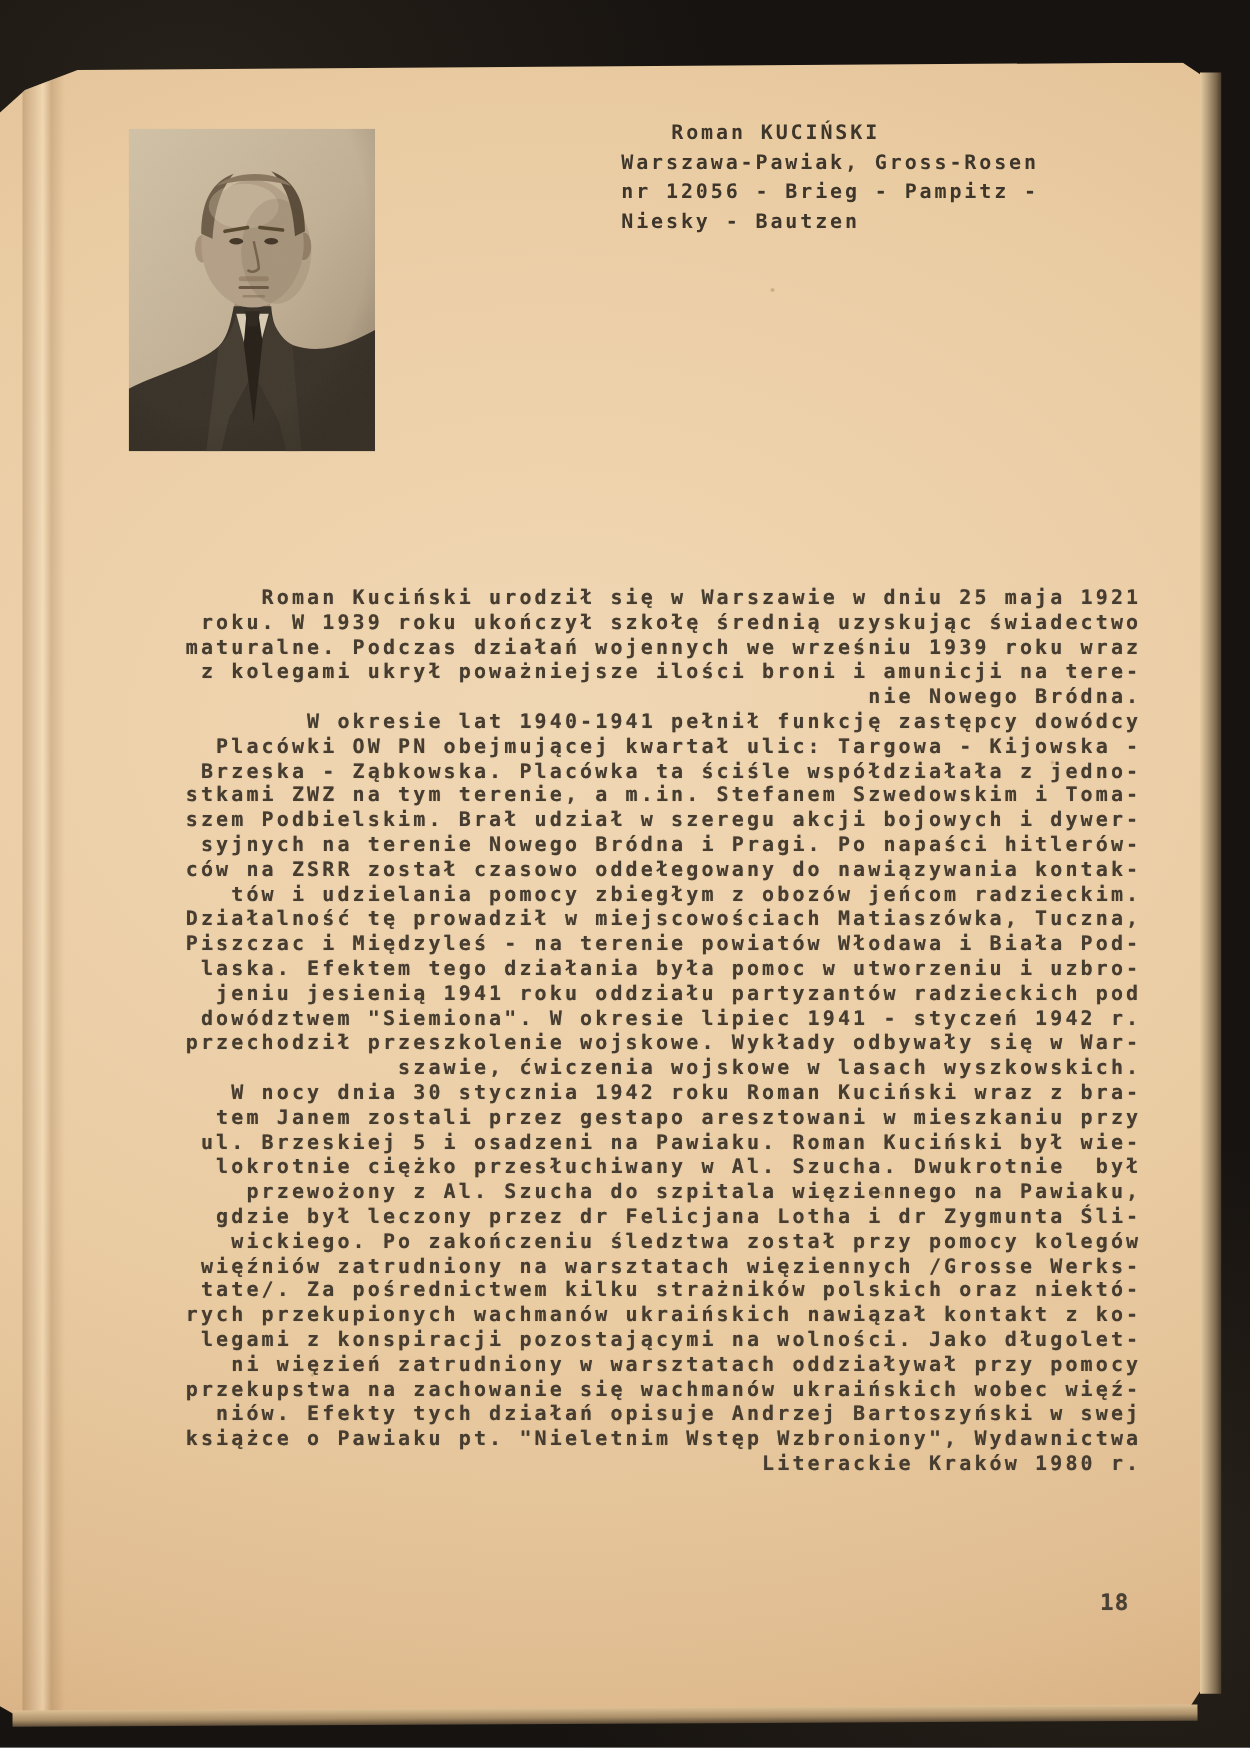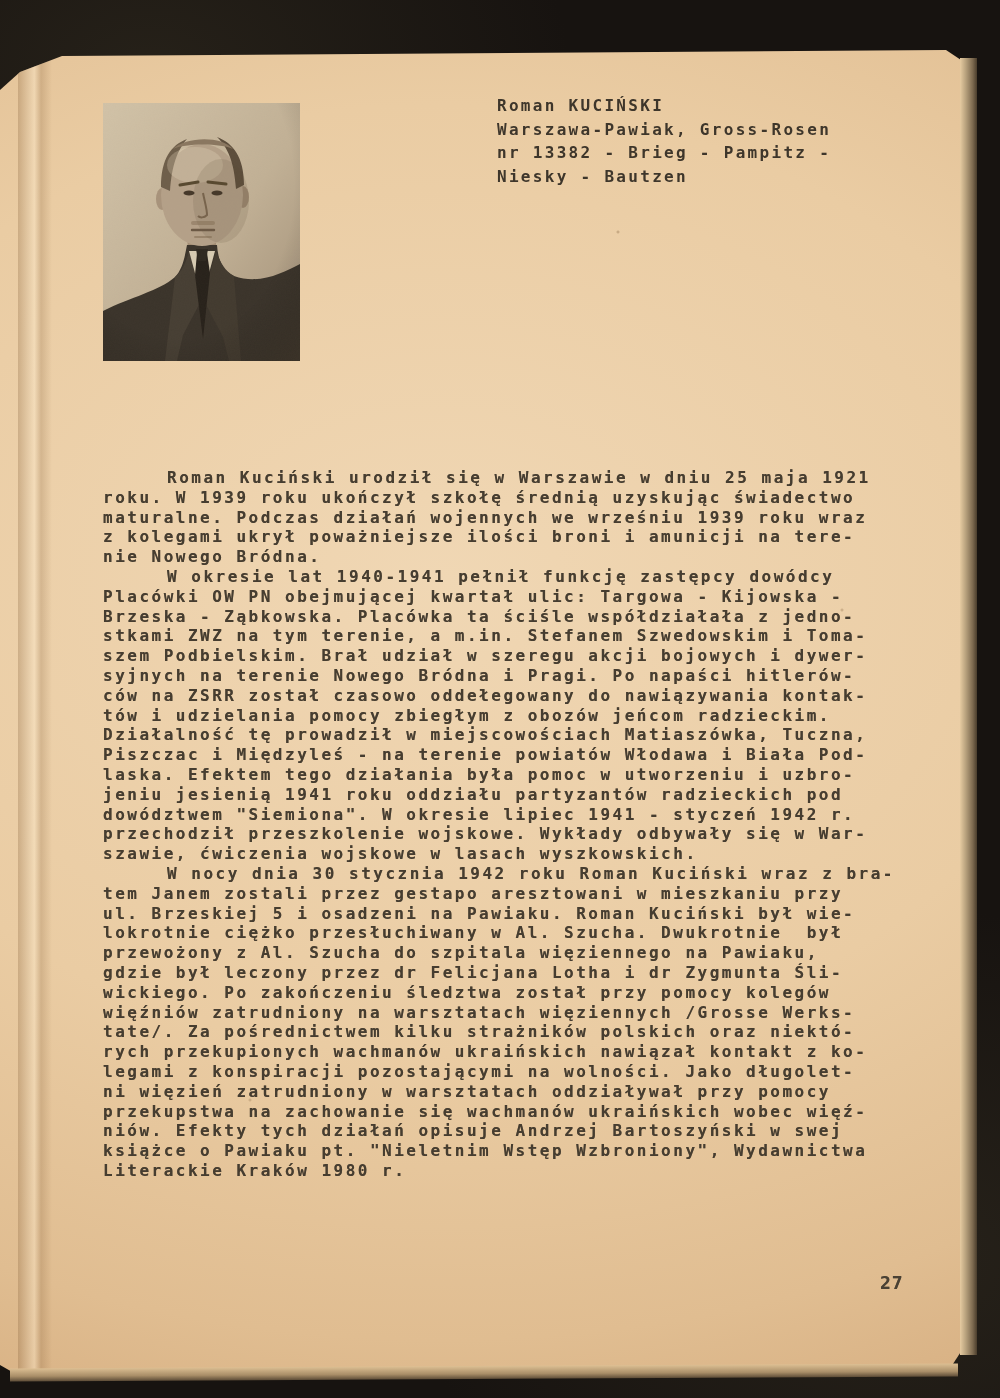--- a/index.html
+++ b/index.html
@@ -25,26 +25,26 @@
                      rgba(0,0,0,0) 100%);}
   .edge-right{position:absolute;left:960px;top:58px;width:17px;height:1297px;
           background:linear-gradient(90deg,#e6cba1 0%, #b6a07c 35%, #7c694f 75%, #4a3d2c 100%);}
   .edge-bottom{position:absolute;left:10px;top:1366px;width:948px;height:13px;
           background:linear-gradient(#dcbf93 0%, #a98e68 60%, #5d4c37 100%);
           transform:rotate(-0.3deg);}
   .photo{position:absolute;left:103px;top:103px;width:197px;height:258px;}
   .photo svg{display:block;width:100%;height:100%;}
   .header{position:absolute;left:497px;top:94px;color:#3e362b;
           font-weight:700;font-size:16px;letter-spacing:2.3px;line-height:23.6px;}
-  .hname{white-space:pre;}
+  .hname{white-space:pre;margin-left:40px;}
   .hroute{white-space:pre;}
   .bodytext{position:absolute;left:103px;top:468px;width:810px;color:#463d30;
             font-weight:700;font-size:16px;letter-spacing:2.5px;line-height:19.8px;
             text-shadow:0 0 0.6px rgba(70,61,48,.55);}
-  .para{margin:0;white-space:pre;text-indent:64px;}
+  .para{margin:0;white-space:pre;text-indent:64px;text-align:right;}
   .pagenum{position:absolute;left:880px;top:1272px;color:#4a4134;
            font-weight:700;font-size:18px;letter-spacing:1px;
            text-shadow:0 0 0.6px rgba(70,61,48,.6);}
 </style>
 </head>
 <body>
 
 <div class="scene">
 
   <div class="page">
@@ -111,21 +111,21 @@
       <path d="M92,134 L108,134" stroke="rgba(120,98,72,0.45)" stroke-width="2" stroke-linecap="round" fill="none"></path>
 
       <rect width="197" height="258" fill="url(#vig)"></rect>
       <rect width="197" height="258" filter="url(#grain)" opacity="0.5"></rect>
     </svg>
   </div>
 
   <div class="header">
     <div class="hname">Roman KUCIŃSKI</div>
     <div class="hroute">Warszawa-Pawiak, Gross-Rosen
-nr 13382 - Brieg - Pampitz -
+nr 12056 - Brieg - Pampitz -
 Niesky - Bautzen</div>
   </div>
 
   <div class="bodytext">
     <p class="para">Roman Kuciński urodził się w Warszawie w dniu 25 maja 1921
 roku. W 1939 roku ukończył szkołę średnią uzyskując świadectwo
 maturalne. Podczas działań wojennych we wrześniu 1939 roku wraz
 z kolegami ukrył poważniejsze ilości broni i amunicji na tere-
 nie Nowego Bródna.</p>
     <p class="para">W okresie lat 1940-1941 pełnił funkcję zastępcy dowódcy
@@ -154,15 +154,15 @@
 tate/. Za pośrednictwem kilku strażników polskich oraz niektó-
 rych przekupionych wachmanów ukraińskich nawiązał kontakt z ko-
 legami z konspiracji pozostającymi na wolności. Jako długolet-
 ni więzień zatrudniony w warsztatach oddziaływał przy pomocy
 przekupstwa na zachowanie się wachmanów ukraińskich wobec więź-
 niów. Efekty tych działań opisuje Andrzej Bartoszyński w swej
 książce o Pawiaku pt. "Nieletnim Wstęp Wzbroniony", Wydawnictwa
 Literackie Kraków 1980 r.</p>
   </div>
 
-  <div class="pagenum">27</div>
+  <div class="pagenum">18</div>
 
 </div>
 
 </body></html>

